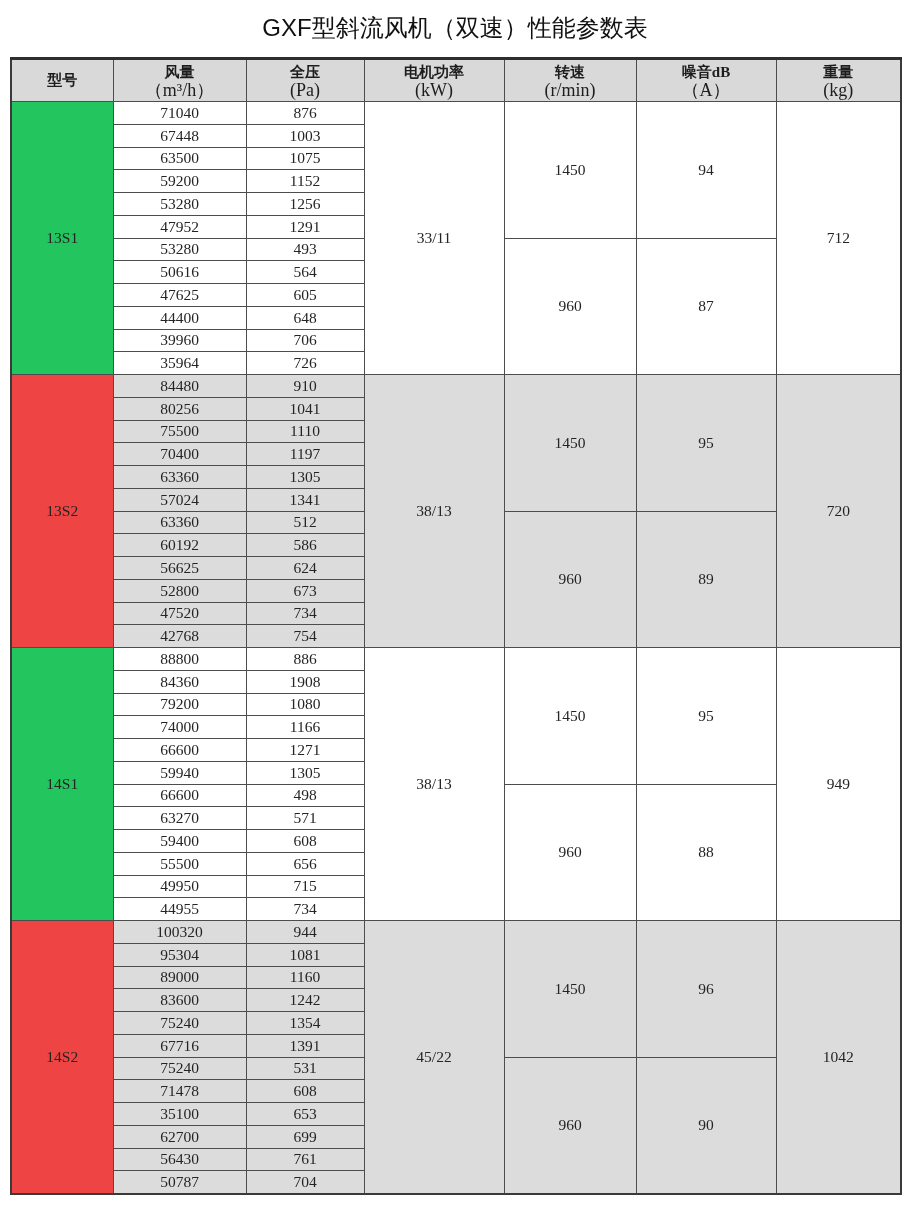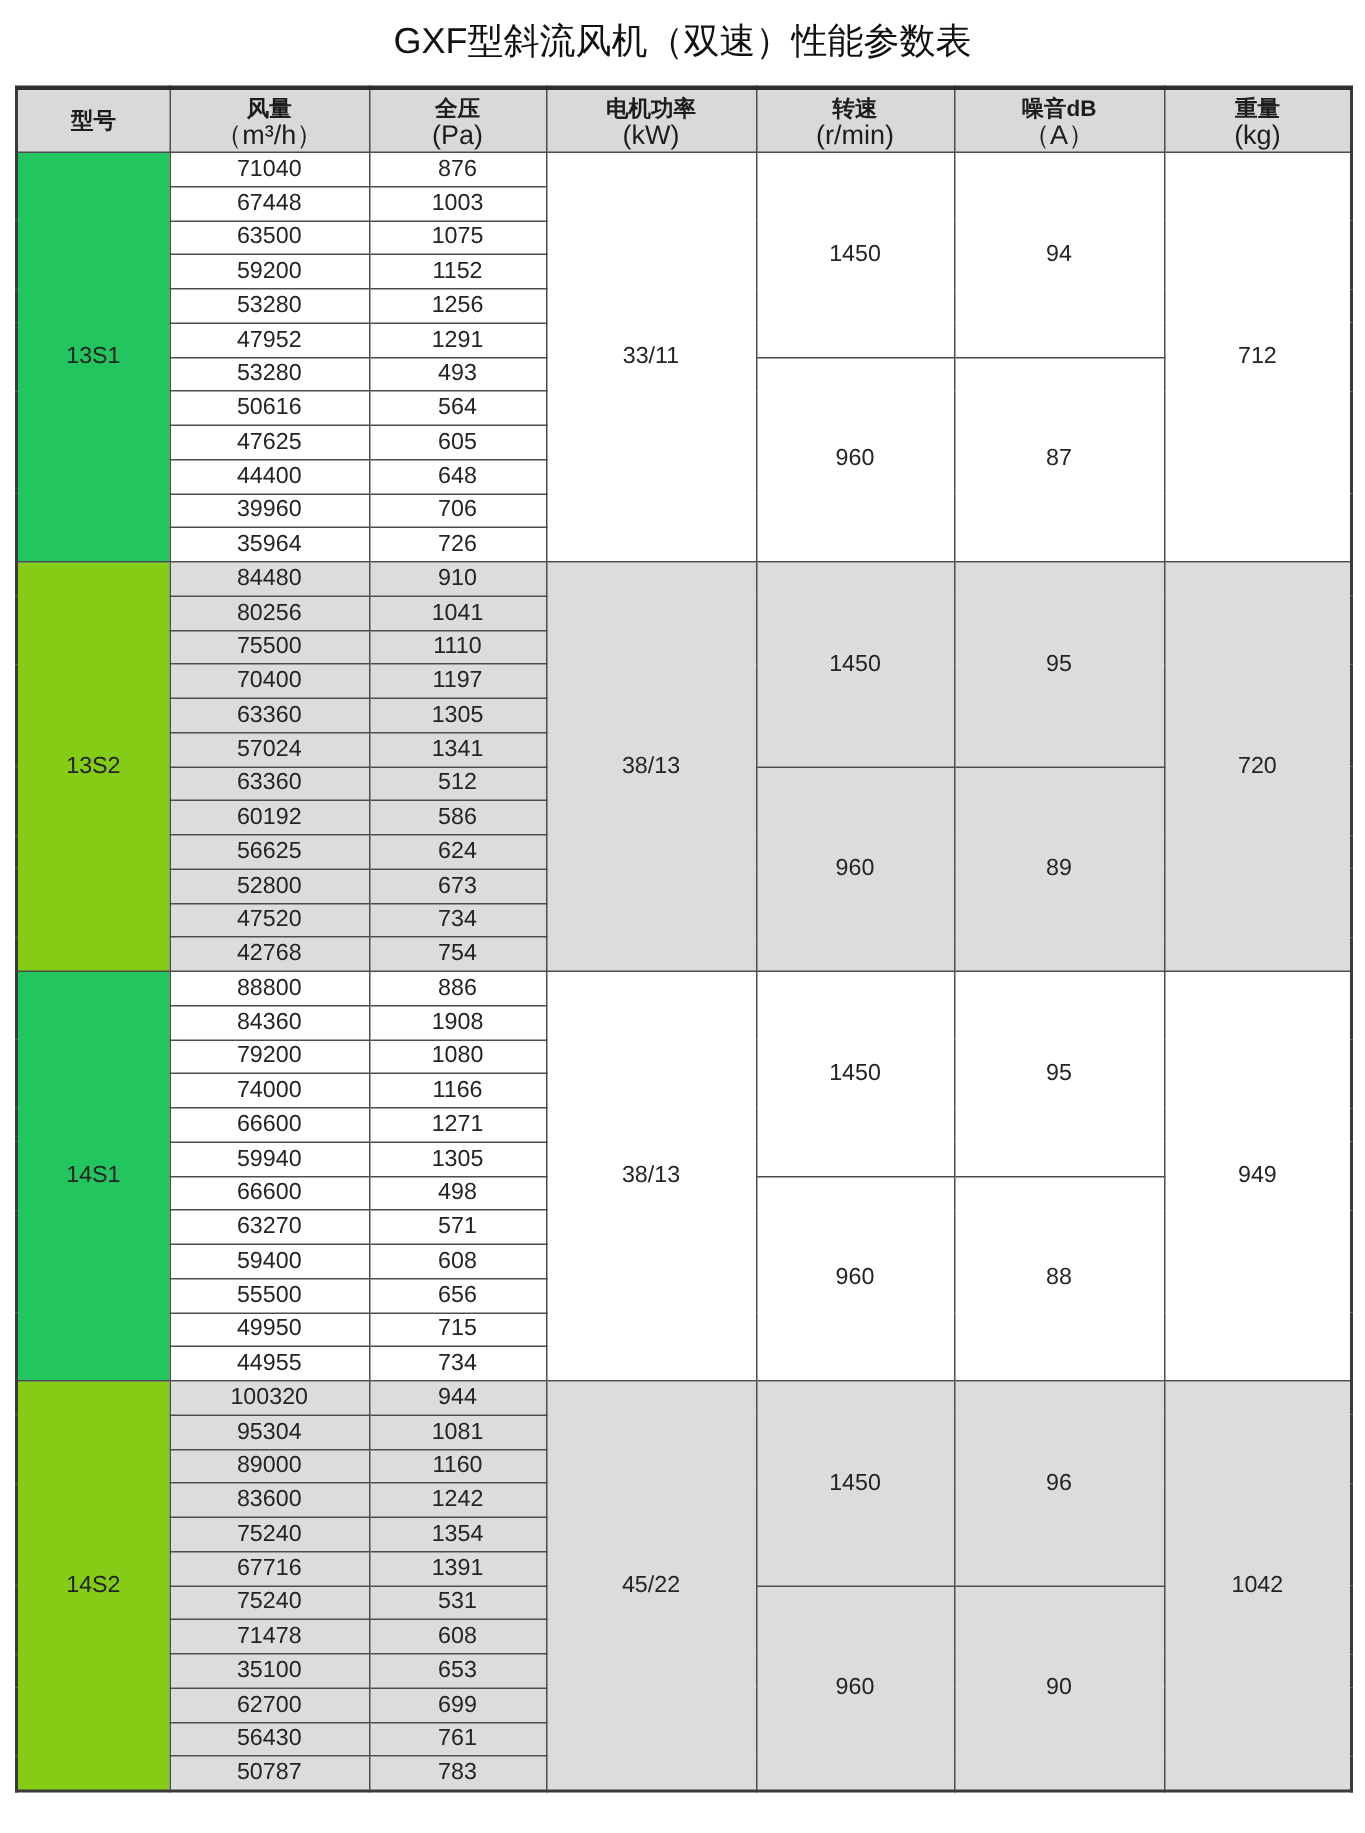--- a/index.html
+++ b/index.html
@@ -17,20 +17,21 @@
     padding-top:13px;
     line-height:30px;
   }
   table.spec{
     border-collapse:collapse;
     table-layout:fixed;
     margin:14px 0 0 10px;
     width:890px;
     border:2px solid #3a3a3a;
     border-top:3px solid #2e2e2e;
+    font-family:Liberation Serif, serif;
   }
   table.spec th, table.spec td{
     border:1px solid #4d4d4d;
     text-align:center;
     vertical-align:middle;
     padding:0;
     color:#242424;
   }
   thead tr{height:43px;}
   thead th{
@@ -38,21 +39,21 @@
     border-bottom:2px solid #3a3a3a;
     font-weight:normal;
   }
   .cname{font-size:15px;font-weight:bold;line-height:19px;color:#1d1d1d;}
   .cunit{font-size:18px;font-weight:normal;line-height:17px;color:#1d1d1d;}
   .cunit:empty{display:none;}
   tbody tr{height:22.75px;}
   tbody td{font-size:15.5px;}
   tbody td.model{background:#22c55e;}
   tr.shaded td{background:var(--band-bg,#dcdcdc);}
-  tr.shaded td.model{background:#84cc16;}
+  tr.shaded td.model{background:#ef4444;}
 </style>
 </head>
 <body style="--header-bg: #d9d9d9; --band-bg: #dcdcdc;">
 
 <div class="page-title">GXF型斜流风机（双速）性能参数表</div>
 
 <table class="spec">
   <colgroup>
     <col style="width:102px">
       <col style="width:133px">
@@ -306,16 +307,16 @@
       <tr class="shaded">
         <td>62700</td>
         <td>699</td>
       </tr>
       <tr class="shaded">
         <td>56430</td>
         <td>761</td>
       </tr>
       <tr class="shaded">
         <td>50787</td>
-        <td>783</td>
+        <td>704</td>
       </tr>
     </tbody>
 </table>
 
 </body></html>

